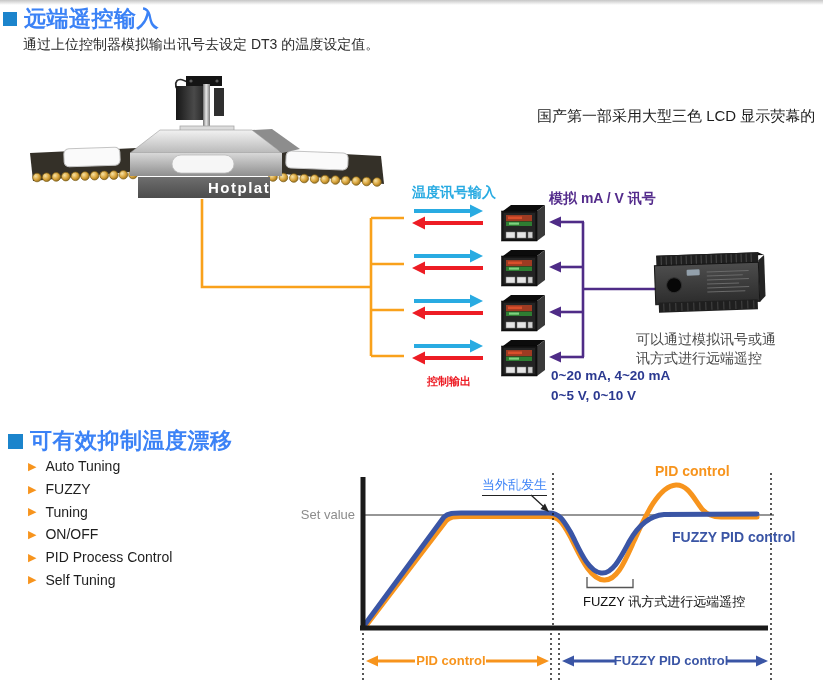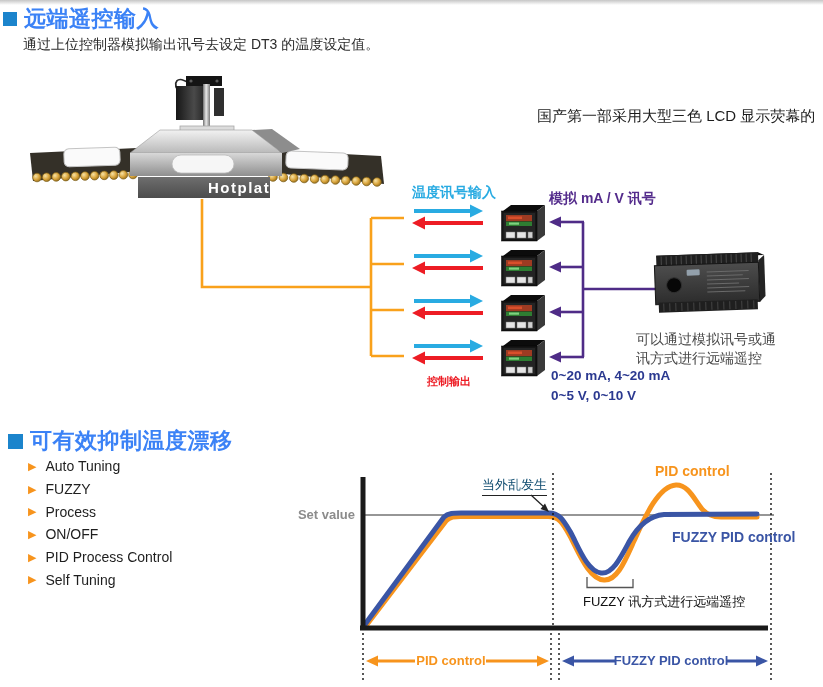--- a/index.html
+++ b/index.html
@@ -18,22 +18,22 @@
   .lbl-red{color:#ED1C24;font-size:11px;}
   .lbl-navy{color:#2B3990;font-size:13.5px;font-weight:700;line-height:20px;white-space:nowrap;}
   .note{font-size:14px;color:#4a4a4a;line-height:19px;white-space:nowrap;}
   .lcd-note{font-size:15px;color:#1c1c1c;line-height:23px;white-space:nowrap;}
   .hotplate-lbl{width:130px;text-align:center;color:#fff;font-weight:bold;font-size:15px;
                 letter-spacing:1.5px;white-space:nowrap;}
   .modes-list{list-style:none;margin:0;padding:0;}
   .modes-list li{display:flex;align-items:center;height:22.7px;font-size:14px;color:#1e1e1e;}
   .tri{color:#F7941D;font-size:11px;margin-right:9px;line-height:1;}
   .ch-lbl{white-space:nowrap;}
-  .set-val{width:62px;text-align:right;font-size:13px;font-weight:bold;color:#8c8c8c;}
-  .disturb{font-size:13px;color:#0c4a6e;border-bottom:1.3px solid #222;padding-bottom:1px;}
+  .set-val{width:62px;text-align:right;font-size:13px;font-weight:normal;color:#8c8c8c;}
+  .disturb{font-size:13px;color:#3b82f6;border-bottom:1.3px solid #222;padding-bottom:1px;}
   .pid-lbl{font-size:14px;font-weight:bold;color:#F7941D;}
   .fuzzy-lbl{font-size:14px;font-weight:bold;color:#3A55A5;}
   .fz-note{font-size:13px;color:#111;}
   .phase{font-size:13px;font-weight:bold;text-align:center;}
   .phase-pid{color:#F7941D;width:80px;}
   .phase-fz{color:#3A55A5;width:120px;}
 </style>
 </head>
 <body>
 
@@ -290,21 +290,21 @@
     <li>
         <span class="tri">▶</span>
         <span>Auto Tuning</span>
       </li>
     <li>
         <span class="tri">▶</span>
         <span>FUZZY</span>
       </li>
     <li>
         <span class="tri">▶</span>
-        <span>Process</span>
+        <span>Tuning</span>
       </li>
     <li>
         <span class="tri">▶</span>
         <span>ON/OFF</span>
       </li>
     <li>
         <span class="tri">▶</span>
         <span>PID Process Control</span>
       </li>
     <li>

